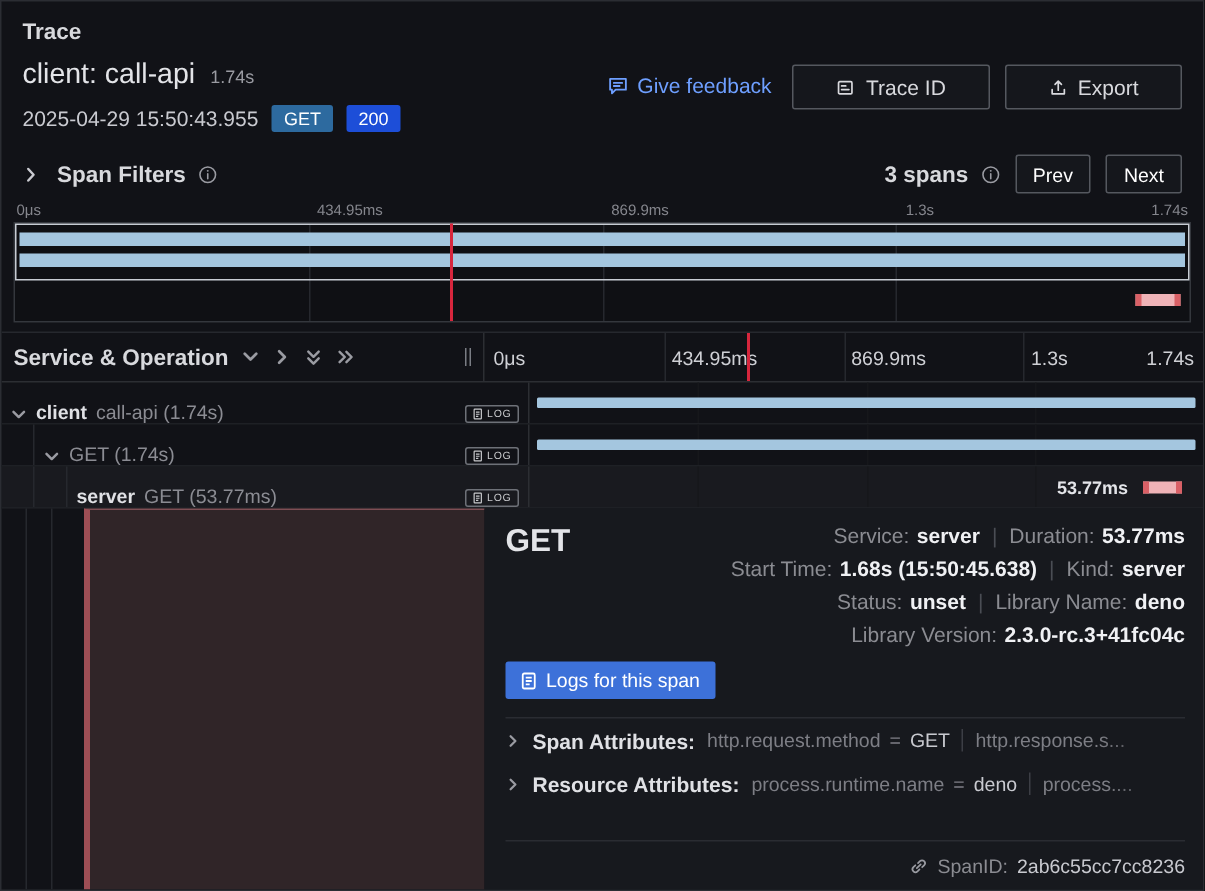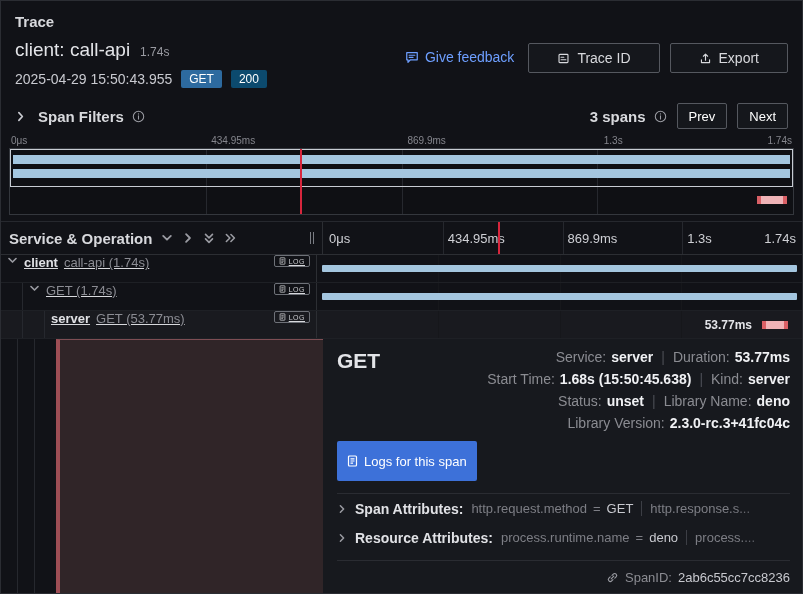--- a/index.html
+++ b/index.html
@@ -18,21 +18,21 @@
   
   .trace-header { height:64px; padding:6px 14px 0; display:flex; justify-content:space-between;gap:20px; }
   .th-left {}
   .title-row { display:flex; align-items:baseline; gap:10px; }
   .trace-name { font-size:19px; font-weight:500; color:#e3e4e8; }
   .trace-dur { font-size:12px; color:#9a9ba2; }
   .ts-row { margin-top:9px; display:flex; align-items:center; gap:9px; }
   .timestamp { font-size:14px; color:#c9cad0; }
   .badge { font-size:12px; padding:2px 8px; border-radius:2px; color:#fff; }
   .badge-get { background:#2d6a9f; }
-  .badge-200 { background:#0c4a6e; }
+  .badge-200 { background:#1d4ed8; }
   .hdr-actions { display:flex; align-items:flex-start; gap:10px; padding-top:4px; }
   .feedback { display:flex; align-items:center; gap:6px; color:#6e9fff; font-size:14px; cursor:pointer; margin-right:4px; margin-top:6px; }
   .btn { display:flex; align-items:center; gap:7px; height:30px; padding:0 28px; background:#15171c;
          border:1px solid #55585f; border-radius:2px; color:#d8d9dd; font-size:14px; font-family:inherit; cursor:pointer; }
 
   
   .filters-row { height:38px; padding:0 14px; display:flex; align-items:center; justify-content:space-between; }
   .fr-left, .fr-right { display:flex; align-items:center; gap:8px; }
   .sf-label { font-size:15px; font-weight:700; margin-left:4px; }
   .span-count { font-size:15px; font-weight:700; }
@@ -59,21 +59,21 @@
   .hdr-ic { color:#9a9ba2; cursor:pointer; display:flex; align-items:center; }
   .resizer { margin-left:auto; display:flex; gap:2px; cursor:col-resize; }
   .resizer i { width:1px; height:12px; background:#7a7d84; }
   .ticks-col { position:relative; flex:1; font-size:13px; color:#cfd0d5; }
   .ticks-col span { position:absolute; top:9px; }
   .hd-grid { position:absolute; top:0; bottom:0; width:1px; background:#26282e; }
   .tl-cursor { position:absolute; top:0; bottom:0; left:36.6%; width:2px; background:#d7263d; }
 
   
   .row { height:28px; display:flex; border-bottom:1px solid #1e2025; }
-  .row-name { width:316px; display:flex; align-items:flex-start; gap:6px; padding:0 6px 0 6px; border-right:1px solid #2c2e33;text-decoration:underline; }
+  .row-name { width:352px; display:flex; align-items:flex-end; gap:6px; padding:0 6px 0 6px; border-right:1px solid #2c2e33; }
   .row.selected { background:rgba(255,255,255,0.035); }
   .indent { width:16px; align-self:stretch; border-right:1px solid #26282e; flex:none; }
   .row-chev { color:#9a9ba2; flex:none; display:flex; cursor:pointer; }
   .svc { font-size:13px; font-weight:700; color:#e0e1e5; white-space:nowrap; }
   .op  { font-size:13px; color:#8b8c93; white-space:nowrap; }
   .log-chip { margin-left:auto; display:flex; align-items:center; gap:3px; border:1px solid #6e7178; border-radius:2px;
               padding:1px 4px; font-size:7px; letter-spacing:.5px; color:#c9cacd; cursor:pointer; }
   .row-bars { position:relative; flex:1; }
   .rb-grid { position:absolute; top:0; bottom:0; width:1px; background:#16171b; }
   .bar-blue { position:absolute; top:10px; left:5px; right:5px; height:7px; background:#a4c6df; border-radius:1px; cursor:pointer; }
@@ -88,21 +88,21 @@
   .d-color { width:267px; flex:none; background:#302528; border-left:4px solid #9e4e55; border-top:1px solid rgba(222,128,138,.45); }
   .d-main { flex:1; min-width:0; background:#17191e; display:flex; flex-direction:column; padding:10px 12px 8px 14px; }
   .d-top { display:flex; align-items:flex-start; }
   .d-title { font-size:21px; font-weight:700; color:#e3e4e8; }
   .kv-block { margin-left:auto; display:flex; flex-direction:column; gap:6px; align-items:flex-end; font-size:14px; }
   .kv-row { display:flex; align-items:center; }
   .kv-l { color:#8b8c92; margin-right:5px; }
   .kv-v { color:#f0f1f4; font-weight:600; }
   .kv-sep { color:#4a4d54; padding:0 8px; }
   .logs-btn { margin-top:10px; align-self:flex-start; display:flex; align-items:center; gap:6px; background:#3d71d9;
-              border:none; border-radius:2px; color:#fff; font-size:13px; font-weight:500; height:40px; padding:0 10px;
+              border:none; border-radius:2px; color:#fff; font-size:13px; font-weight:500; height:25px; padding:0 10px;
               font-family:inherit; cursor:pointer; }
   .d-div { border-top:1px solid #2a2c32; margin-top:12px; }
   .attr-row { display:flex; align-items:center; gap:8px; height:29px; cursor:pointer; overflow:hidden;justify-content:center; }
   .attr-label { font-size:14px; font-weight:700; color:#e0e1e5; white-space:nowrap; }
   .attr-preview { display:flex; align-items:center; gap:6px; overflow:hidden; white-space:nowrap; flex:1; min-width:0;
                   -webkit-mask-image:linear-gradient(90deg,#000 82%,transparent 99%);
                   mask-image:linear-gradient(90deg,#000 82%,transparent 99%); }
   .ak { font-size:13px; color:#7d7e85; }
   .av { font-size:13px; color:#c8c9cf; }
   .asep { align-self:stretch; margin:6px 0 6px 2px; border-left:1px solid #3c3e45; padding-left:8px; }

